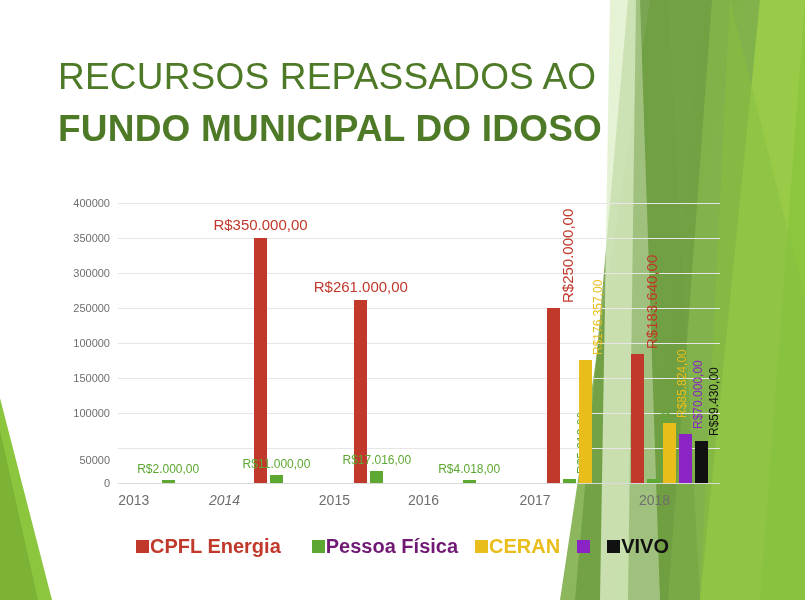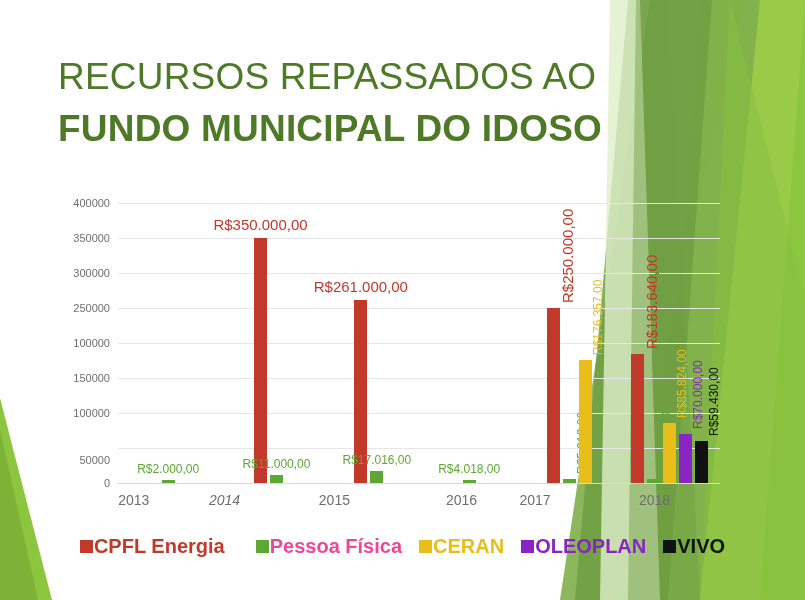--- a/index.html
+++ b/index.html
@@ -189,41 +189,40 @@
       <div class="ytick" style="top: 93px;">300000</div>
       <div class="ytick" style="top: 128px;">250000</div>
       <div class="ytick" style="top: 163px;">100000</div>
       <div class="ytick" style="top: 198px;">150000</div>
       <div class="ytick" style="top: 233px;">100000</div>
       <div class="ytick" style="top: 280px;">50000</div>
       <div class="ytick" style="top: 303px;">0</div>
       <div class="xtick" style="left: 168.167px;">2013</div>
       <div class="xtick" style="left: 259px; font-style: italic;">2014</div>
       <div class="xtick" style="left: 368.833px;">2015</div>
-      <div class="xtick" style="left: 496px;">2016</div>
+      <div class="xtick" style="left: 458px;">2016</div>
       <div class="xtick" style="left: 569.5px;">2017</div>
       <div class="xtick" style="left: 689px;">2018</div>
     </div>
 
   <div id="legend">
       <div class="legend-item" style="color: rgb(192, 57, 43);">
         <span class="legend-swatch" style="background: rgb(192, 57, 43);"></span>
         <span>CPFL Energia</span>
       </div>
-      <div class="legend-item" style="color: #ec4899; margin-left: 14px;">
+      <div class="legend-item" style="color: #701a75; margin-left: 14px;">
         <span class="legend-swatch" style="background: rgb(93, 168, 50);"></span>
         <span>Pessoa Física</span>
       </div>
       <div class="legend-item" style="color: rgb(233, 190, 27);">
         <span class="legend-swatch" style="background: rgb(233, 190, 27);"></span>
         <span>CERAN</span>
       </div>
       <div class="legend-item" style="color: rgb(139, 36, 196);">
         <span class="legend-swatch" style="background: rgb(139, 36, 196);"></span>
-        <span>OLEOPLAN</span>
       </div>
       <div class="legend-item" style="color: rgb(17, 17, 17);">
         <span class="legend-swatch" style="background: rgb(17, 17, 17);"></span>
         <span>VIVO</span>
       </div>
     </div>
 
 </div>
 
 </body></html>

